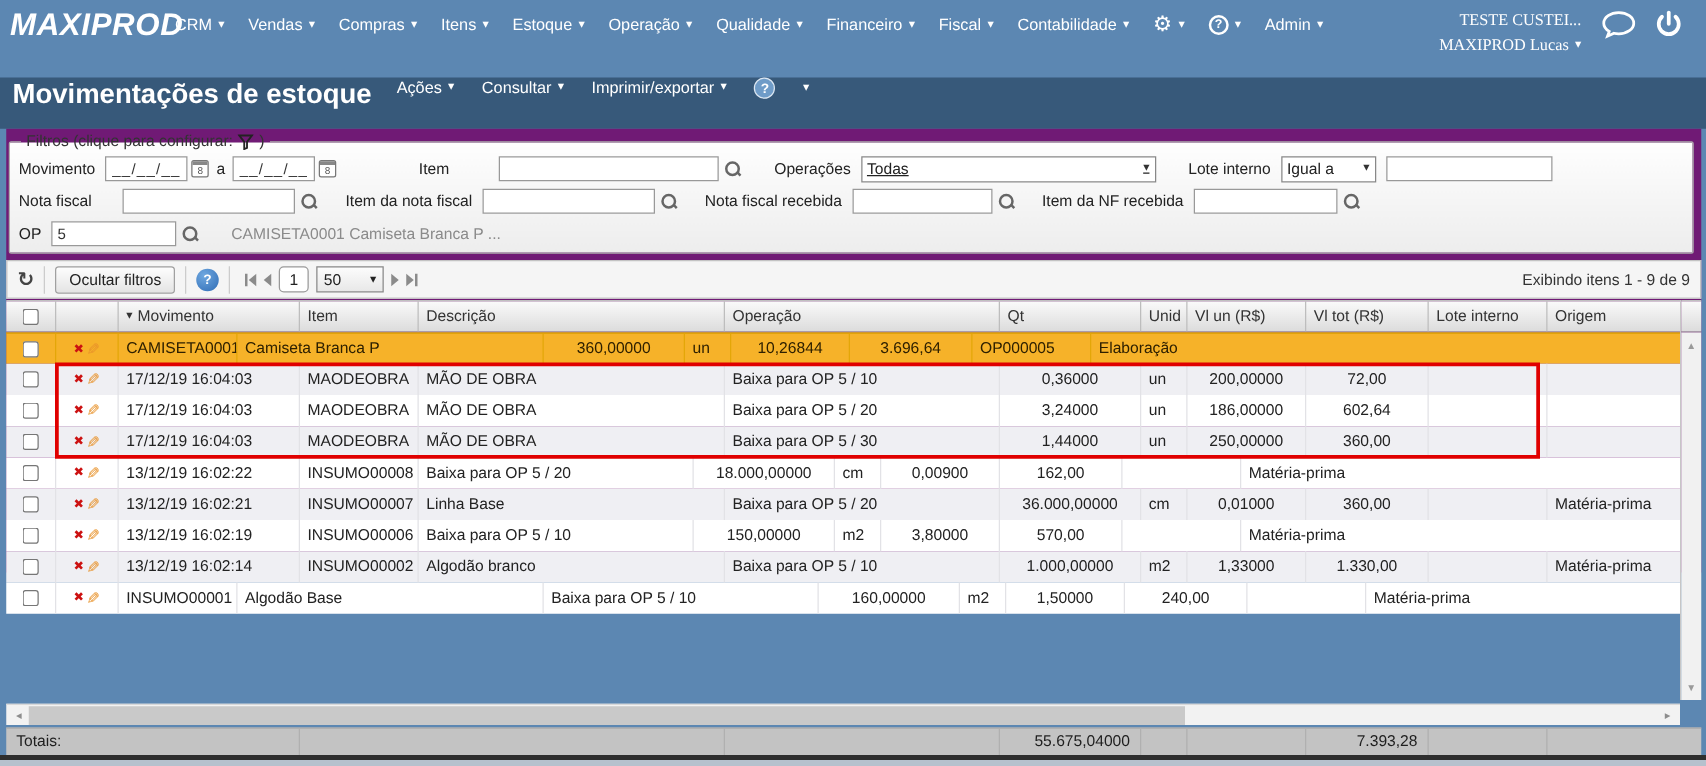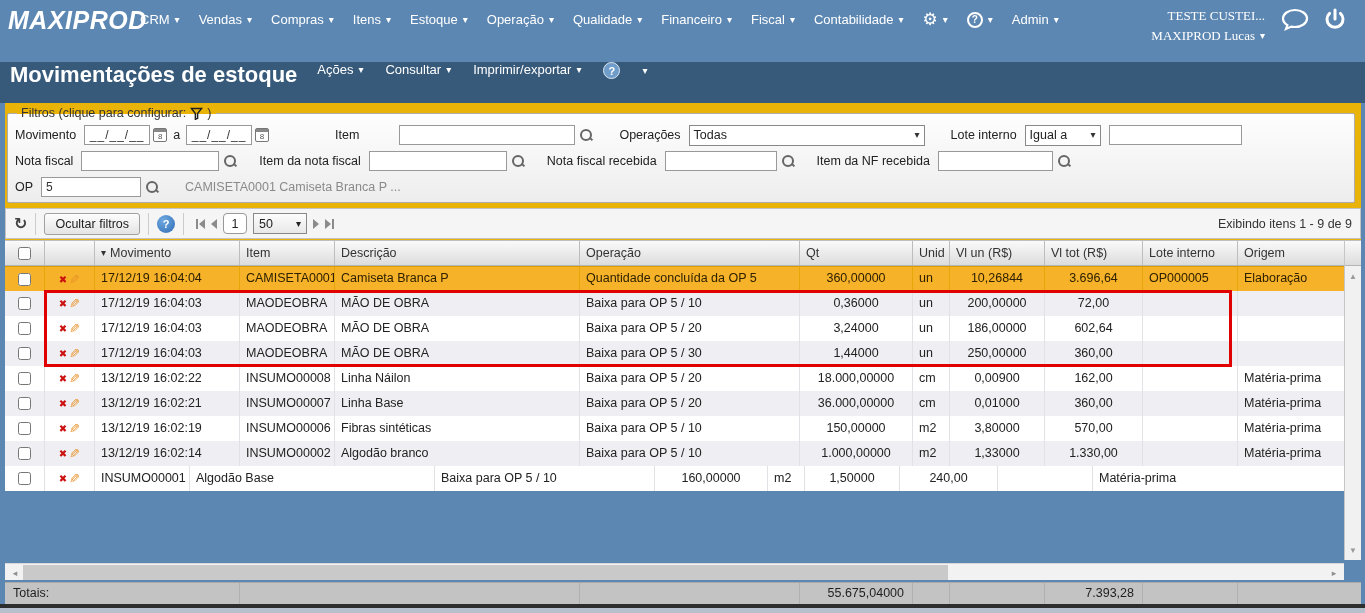--- a/index.html
+++ b/index.html
@@ -20,21 +20,21 @@
   .top-icons { position:absolute; right:18px; top:8px; display:flex; align-items:center; gap:14px; }
   .help-search { position:absolute; left:0; top:40px; width:133px; height:20px; border:1px solid #9e9e9e; background:#fde047; font-size:12px; padding:0 4px; color:#777; font-family:inherit;margin-top:28px; }
 
   
   .titlebar { position:absolute; left:0; top:62px; width:1365px; height:41px; background:#37597a; display:flex; align-items:flex-start; }
   .page-title { color:#fff; font-size:22px; font-weight:bold; margin:0 14px 0 10px; }
   .titlemenus { display:flex; align-items:center; gap:22px; color:#fff; font-size:13px; margin-left:6px; }
   .tb-help { width:17px; height:17px; background:#6f9cc8; border:1px solid #dce7f2; border-radius:50%; display:flex; align-items:center; justify-content:center; color:#fff; font-size:11px; font-weight:bold; }
 
   
-  .content { position:absolute; left:5px; top:103px; width:1356px; height:355px; background:#eab308; }
+  .content { position:absolute; left:5px; top:103px; width:1356px; height:355px; background:#701a75; }
 
   
   .filters { position:absolute; left:2px; top:3px; width:1348px; height:97px; border:1px solid #adadad; border-radius:2px; background:linear-gradient(#fefefe,#ededed); padding:2px 0 0 7px; }
   .filters legend { font-size:12.5px; color:#333; padding:0 4px; margin-left:2px; display:flex; align-items:center; gap:4px; }
   .f-row { display:flex; align-items:center; height:26px; white-space:nowrap; }
   .f-label { color:#222; }
   .tin { height:20px; border:1px solid #999; background:#fff; font-size:12px; padding:0 4px; font-family:inherit; color:#333; }
   .date-in { width:66px; text-align:center; letter-spacing:1px; }
   .sel { height:21px; border:1px solid #888; background:#fff; display:inline-flex; align-items:center; justify-content:space-between; padding:0 4px; font-size:12.5px; color:#222; cursor:pointer; }
   .sel .caret { color:#333; }
@@ -226,33 +226,33 @@
         <span class="f-label" style="margin-right:8px;">Movimento</span>
         <input class="tin date-in" value="__/__/__" style="">
         <span class="cal"></span>
         <span class="f-label" style="margin:0 6px;">a</span>
         <input class="tin date-in" value="__/__/__" style="">
         <span class="cal"></span>
         <span class="f-label" style="margin-left:66px;">Item</span>
         <input class="tin" style="width: 176px; margin-left: 40px;">
         <span class="mag"></span>
         <span class="f-label" style="margin-left:26px;">Operações</span>
-        <span class="sel" style="width:236px; margin-left:8px;">
+        <span class="sel" style="width:236px; margin-left:8px;text-decoration:underline;">
           <span>Todas</span>
           <span class="caret">▾</span>
         </span>
         <span class="f-label" style="margin-left:26px;">Lote interno</span>
         <span class="sel" style="width:76px; margin-left:8px;">
           <span>Igual a</span>
           <span class="caret">▾</span>
         </span>
         <input class="tin" style="width: 133px; margin-left: 8px;">
       </div>
       <div class="f-row">
-        <span class="f-label" style="margin-right:8px;">Nota fiscal</span>
+        <span class="f-label" style="margin-right:25px;">Nota fiscal</span>
         <input class="tin" style="width: 138px;">
         <span class="mag"></span>
         <span class="f-label" style="margin-left:22px;">Item da nota fiscal</span>
         <input class="tin" style="width: 138px; margin-left: 8px;">
         <span class="mag"></span>
         <span class="f-label" style="margin-left:22px;">Nota fiscal recebida</span>
         <input class="tin" style="width: 112px; margin-left: 8px;">
         <span class="mag"></span>
         <span class="f-label" style="margin-left:22px;">Item da NF recebida</span>
         <input class="tin" style="width: 115px; margin-left: 8px;">
@@ -319,24 +319,22 @@
 
     <div class="rows">
         <div class="trow selected">
     <div class="td c0">
             <input type="checkbox" class="cb" style="">
           </div>
     <div class="td c1">
       <span class="icon-del">✖</span>
       <span class="icon-edit">✎</span>
     </div>
-    <div class="td c2">17/12/19 16:04:04</div>
     <div class="td c3">CAMISETA0001</div>
     <div class="td c4">Camiseta Branca P</div>
-    <div class="td c5">Quantidade concluída da OP 5</div>
     <div class="td c6 num">360,00000</div>
     <div class="td c7">un</div>
     <div class="td c8 num">10,26844</div>
     <div class="td c9 num">3.696,64</div>
     <div class="td c10">OP000005</div>
     <div class="td c11">Elaboração</div>
   </div>
         <div class="trow">
     <div class="td c0">
             <input type="checkbox" class="cb" style="">
@@ -397,21 +395,20 @@
         <div class="trow">
     <div class="td c0">
             <input type="checkbox" class="cb" style="">
           </div>
     <div class="td c1">
       <span class="icon-del">✖</span>
       <span class="icon-edit">✎</span>
     </div>
     <div class="td c2">13/12/19 16:02:22</div>
     <div class="td c3">INSUMO00008</div>
-    <div class="td c4">Linha Náilon</div>
     <div class="td c5">Baixa para OP 5 / 20</div>
     <div class="td c6 num">18.000,00000</div>
     <div class="td c7">cm</div>
     <div class="td c8 num">0,00900</div>
     <div class="td c9 num">162,00</div>
     <div class="td c10"></div>
     <div class="td c11">Matéria-prima</div>
   </div>
         <div class="trow">
     <div class="td c0">
@@ -435,21 +432,20 @@
         <div class="trow">
     <div class="td c0">
             <input type="checkbox" class="cb" style="">
           </div>
     <div class="td c1">
       <span class="icon-del">✖</span>
       <span class="icon-edit">✎</span>
     </div>
     <div class="td c2">13/12/19 16:02:19</div>
     <div class="td c3">INSUMO00006</div>
-    <div class="td c4">Fibras sintéticas</div>
     <div class="td c5">Baixa para OP 5 / 10</div>
     <div class="td c6 num">150,00000</div>
     <div class="td c7">m2</div>
     <div class="td c8 num">3,80000</div>
     <div class="td c9 num">570,00</div>
     <div class="td c10"></div>
     <div class="td c11">Matéria-prima</div>
   </div>
         <div class="trow">
     <div class="td c0">

